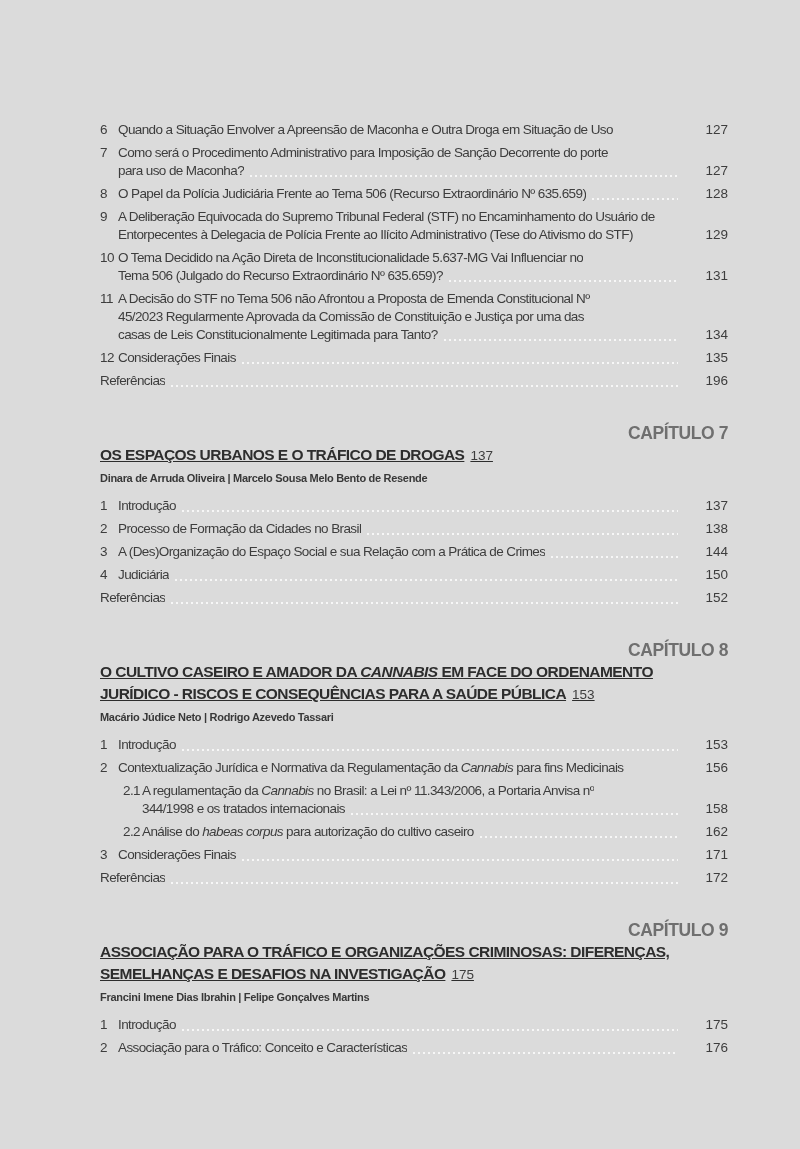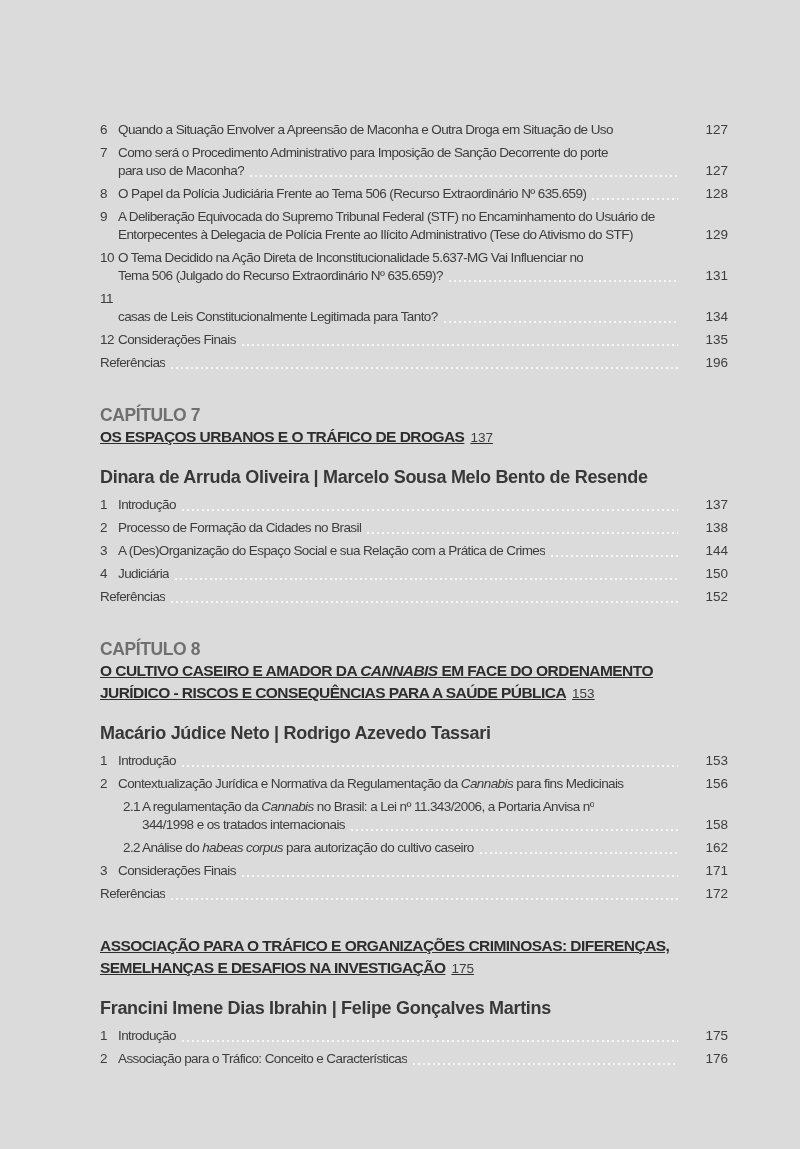--- a/index.html
+++ b/index.html
@@ -39,31 +39,31 @@
     flex:1 1 auto;min-width:0;height:2px;
     align-self:flex-end;margin:0 0 3px 6px;
   }
   .leader.dotted{
     background-image:repeating-linear-gradient(to right,var(--dots) 0 2px,transparent 2px 5px);
   }
   .page{flex:0 0 50px;text-align:right;letter-spacing:0;}
   .chapter{margin-top:32px;}
   .chapter-label{
     font-size:17.5px;font-weight:bold;color:var(--label);
-    letter-spacing:-0.4px;line-height:22px;
+    letter-spacing:-0.4px;line-height:22px;text-align:right;
   }
   .title-line{
     font-size:15.5px;font-weight:bold;color:var(--title);
     letter-spacing:-0.55px;line-height:22px;text-decoration:underline;
   }
   .title-line .leader{margin-bottom:5px;}
   .title-line .page{font-weight:normal;color:var(--txt);font-size:13.5px;}
   .authors{
-    font-size:18px;font-weight:bold;color:var(--authors);
-    letter-spacing:-0.3px;line-height:17px;margin-top:20px;
+    font-size:11px;font-weight:bold;color:var(--authors);
+    letter-spacing:-0.3px;line-height:17px;margin-top:3px;
   }
   .chapter .toc{margin-top:10px;}
 </style>
 </head>
 <body>
 
 <div id="content">
     <div class="toc">
       <div class="toc-item">
         <div class="line">
@@ -110,20 +110,24 @@
         </div>
         <div class="line cont">
           <span class="text"><span>Tema 506 (Julgado do Recurso Extraordinário Nº 635.659)?</span></span>
           <span class="leader dotted"></span>
           <span class="page">131</span>
         </div>
       </div>
       <div class="toc-item">
         <div class="line">
           <span class="num">11</span>
+          <span class="text"><span>A Decisão do STF no Tema 506 não Afrontou a Proposta de Emenda Constitucional Nº</span></span>
+        </div>
+        <div class="line cont">
+          <span class="text"><span>45/2023 Regularmente Aprovada da Comissão de Constituição e Justiça por uma das</span></span>
         </div>
         <div class="line cont">
           <span class="text"><span>casas de Leis Constitucionalmente Legitimada para Tanto?</span></span>
           <span class="leader dotted"></span>
           <span class="page">134</span>
         </div>
       </div>
       <div class="toc-item">
         <div class="line">
           <span class="num">12</span>
@@ -242,20 +246,21 @@
         <div class="toc-item">
           <div class="line">
             <span class="text"><span>Referências</span></span>
             <span class="leader dotted"></span>
             <span class="page">172</span>
           </div>
         </div>
       </div>
     </div>
     <div class="chapter">
+      <div class="chapter-label">CAPÍTULO 9</div>
       <div class="chapter-title">
         <div class="title-line"><span class="text"><span>ASSOCIAÇÃO PARA O TRÁFICO E ORGANIZAÇÕES CRIMINOSAS: DIFERENÇAS,</span></span></div>
         <div class="title-line cont"><span class="text"><span>SEMELHANÇAS E DESAFIOS NA INVESTIGAÇÃO</span></span><span class="leader dotted"></span><span class="page">175</span></div>
       </div>
       <div class="authors">Francini Imene Dias Ibrahin | Felipe Gonçalves Martins</div>
       <div class="toc">
         <div class="toc-item">
           <div class="line">
             <span class="num">1</span>
             <span class="text"><span>Introdução</span></span>

